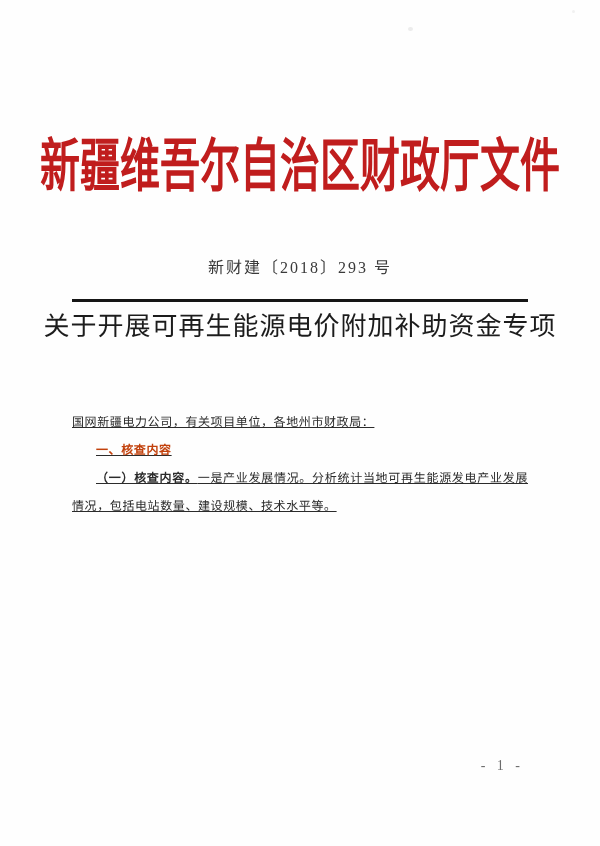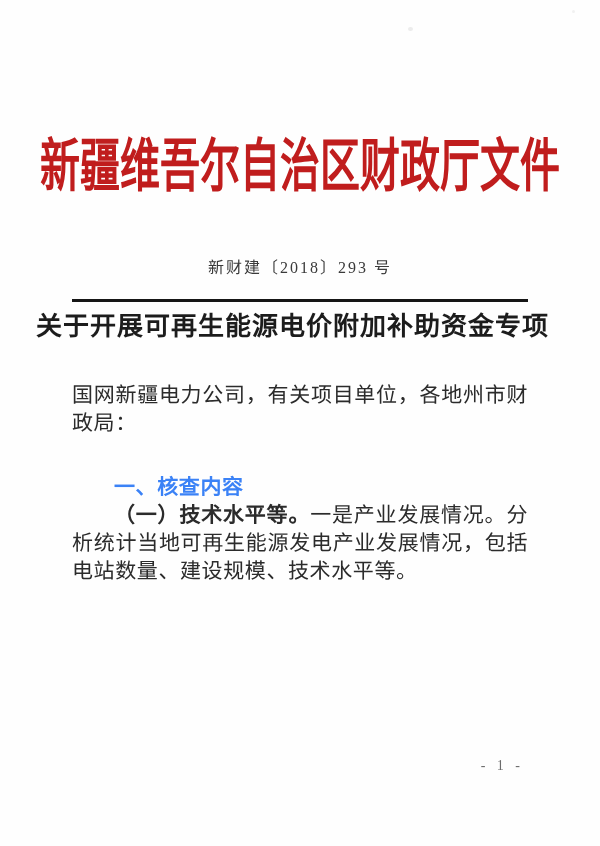--- a/index.html
+++ b/index.html
@@ -59,49 +59,49 @@
     top: 299px;
     width: 456px;
     height: 3px;
     background: #161616;
   }
   .doc-title {
     position: absolute;
     left: 36px;
     top: 310px;
     width: 528px;
-    text-align: left;
+    text-align: center;
     font-size: 26px;
-    font-weight: 700;
+    font-weight: 400;
     line-height: 33px;
     color: #1c1c1c;
     letter-spacing: 1px;
   }
   .body-text {
     position: absolute;
     left: 72px;
-    top: 381px;
+    top: 408px;
     width: 456px;
-    font-size: 21px;
+    font-size: 12px;
     line-height: 28px;
     letter-spacing: 0.6px;
     color: #2b2b2b;
     text-align: justify;
+    text-decoration: underline;
   }
   .body-text p {
     margin: 0;
     text-indent: 2em;
   }
   .body-text p.salutation {
     text-indent: 0;
   }
   .body-text p.section-heading {
     font-weight: 700;
-    color: #3b82f6;
-    margin-top: 36px;
+    color: #c2410c;
   }
   .lead-bold {
     font-weight: 700;
   }
   .page-number {
     position: absolute;
     top: 758px;
     right: 76px;
     font-size: 14px;
     letter-spacing: 4px;
@@ -123,18 +123,18 @@
 
   <div class="rule"></div>
 
   <div class="doc-title">
     <span>关于开展可再生能源电价附加补助资金专项</span><br>
   </div>
 
   <div class="body-text">
     <p class="salutation">国网新疆电力公司，有关项目单位，各地州市财政局：</p>
     <p class="section-heading">一、核查内容</p>
-    <p><span class="lead-bold">（一）技术水平等。</span><span>一是产业发展情况。分析统计当地可再生能源发电产业发展情况，包括电站数量、建设规模、技术水平等。</span></p>
+    <p><span class="lead-bold">（一）核查内容。</span><span>一是产业发展情况。分析统计当地可再生能源发电产业发展情况，包括电站数量、建设规模、技术水平等。</span></p>
   </div>
 
   <div class="page-number">- 1 -</div>
 
 </div>
 
 </body></html>

